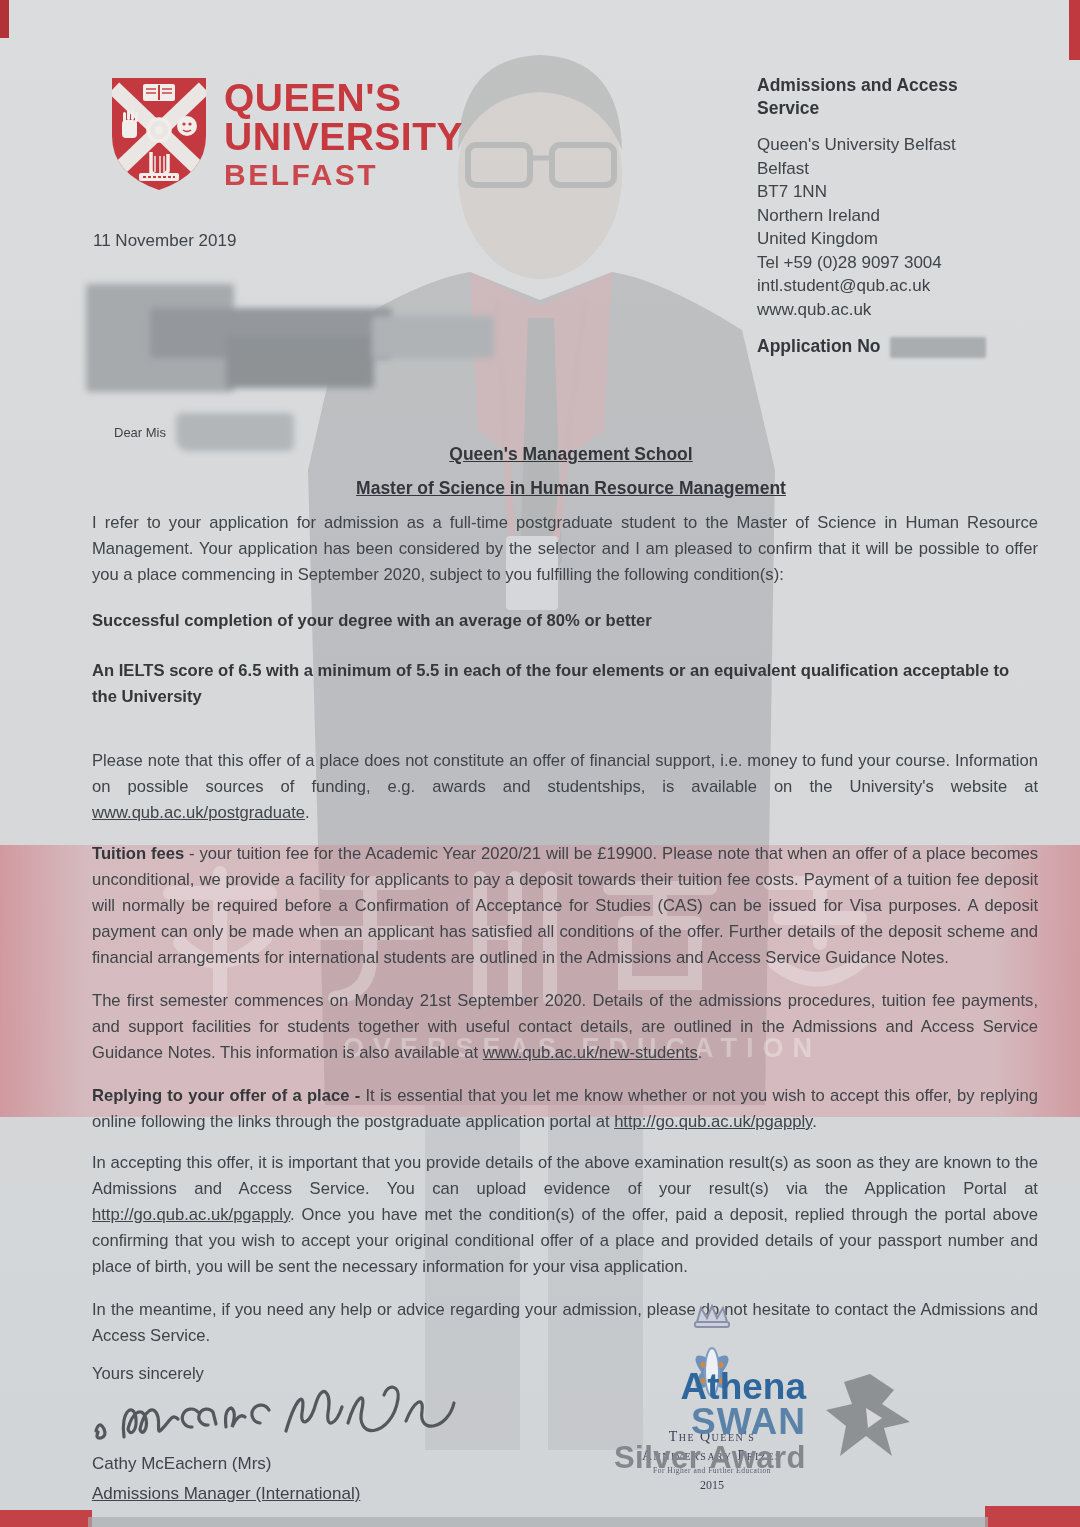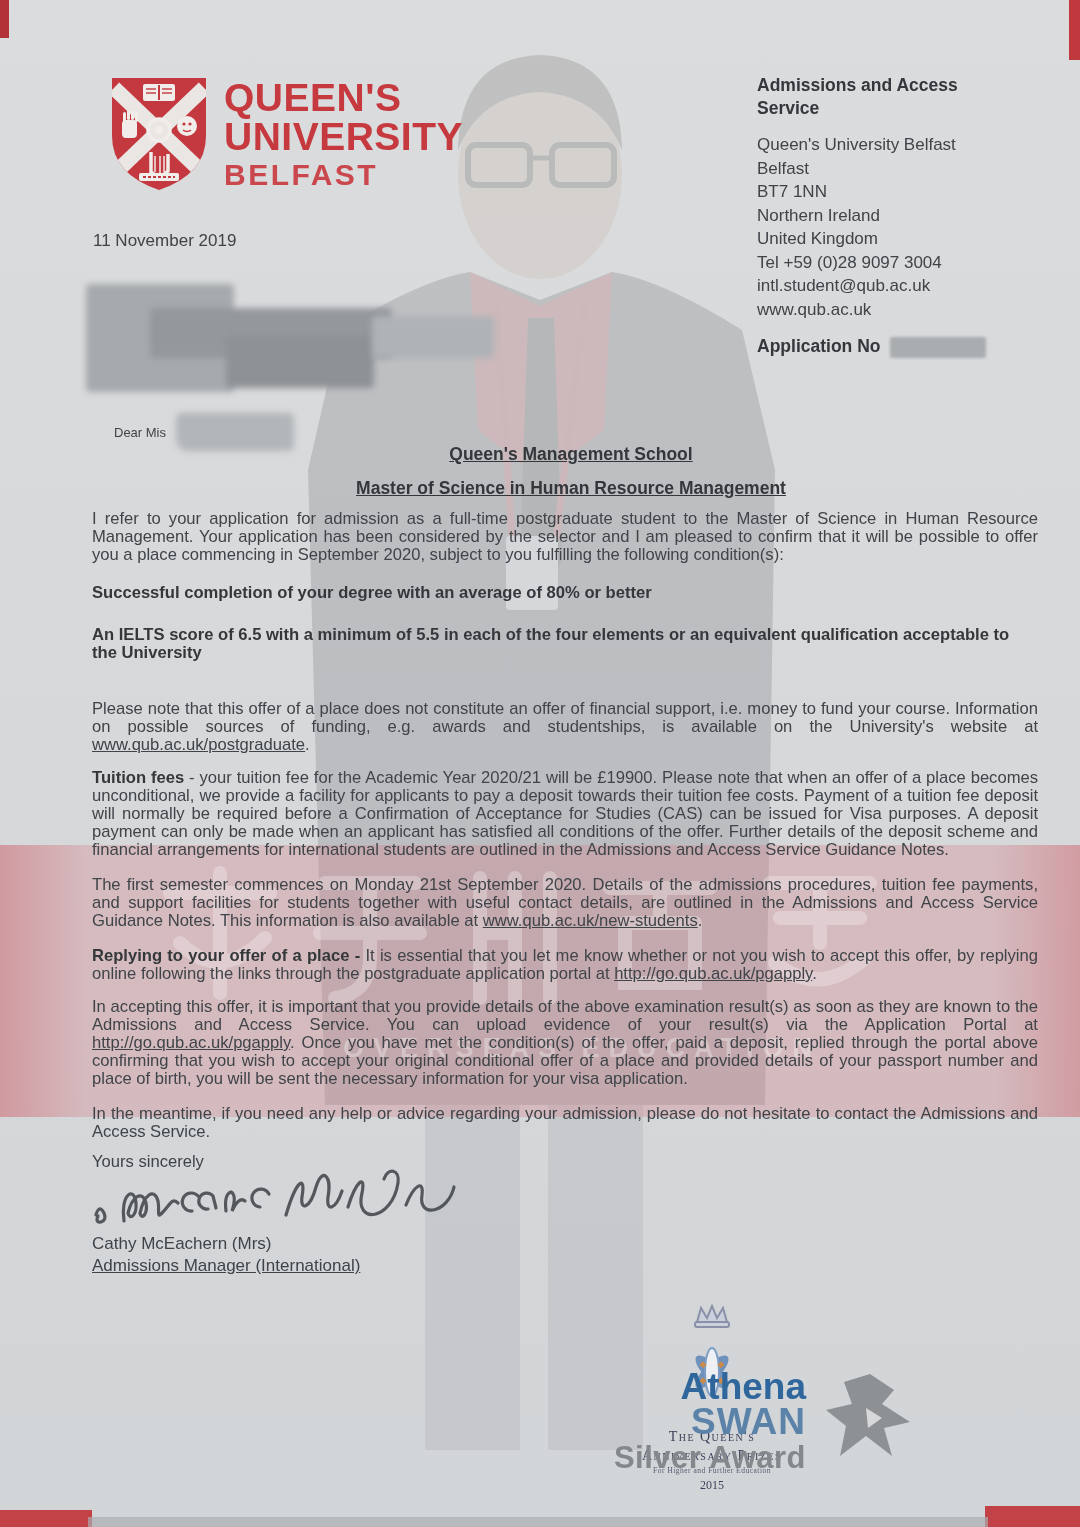--- a/index.html
+++ b/index.html
@@ -43,21 +43,21 @@
 
   .blob{position:absolute;filter:blur(3px);border-radius:4px;}
 
   .salutation{position:absolute;left:93px;top:413px;font-size:13px;margin-left:21px;}
   .salutation .redact{width:118px;height:38px;margin-left:10px;filter:blur(3px);vertical-align:-14px;border-radius:6px 6px 6px 12px;background:#b2b6b9;}
 
   .headings{position:absolute;left:0;top:444px;width:1080px;text-align:center;
      font-size:17.5px;font-weight:bold;color:#33373b;padding-left:31px;}
   .headings div{margin-bottom:13px;text-decoration:underline;}
 
-  .col{position:absolute;left:92px;top:510px;width:946px;font-size:16.6px;line-height:18px;}
+  .col{position:absolute;left:92px;top:510px;width:946px;font-size:16.6px;line-height:26px;}
   .col p{margin:0 0 16px 0;text-align:justify;}
   .col p.nj{text-align:left;}
   .col .b{font-weight:bold;color:#34383b;}
   .col .lnk{text-decoration:underline;}
   p.mb20{margin-bottom:20px;} p.mb9{margin-bottom:24px;} p.mb38{margin-bottom:38px;}
   p.mb15{margin-bottom:15px;} p.mb17{margin-bottom:17px;} p.mb12{margin-bottom:12px;}
 
   .closing{margin-bottom:0 !important;}
   .sig{display:block;margin:-6px 0 0 -4px;}
   .sig-name{font-size:17px;margin-top:-4px;}

